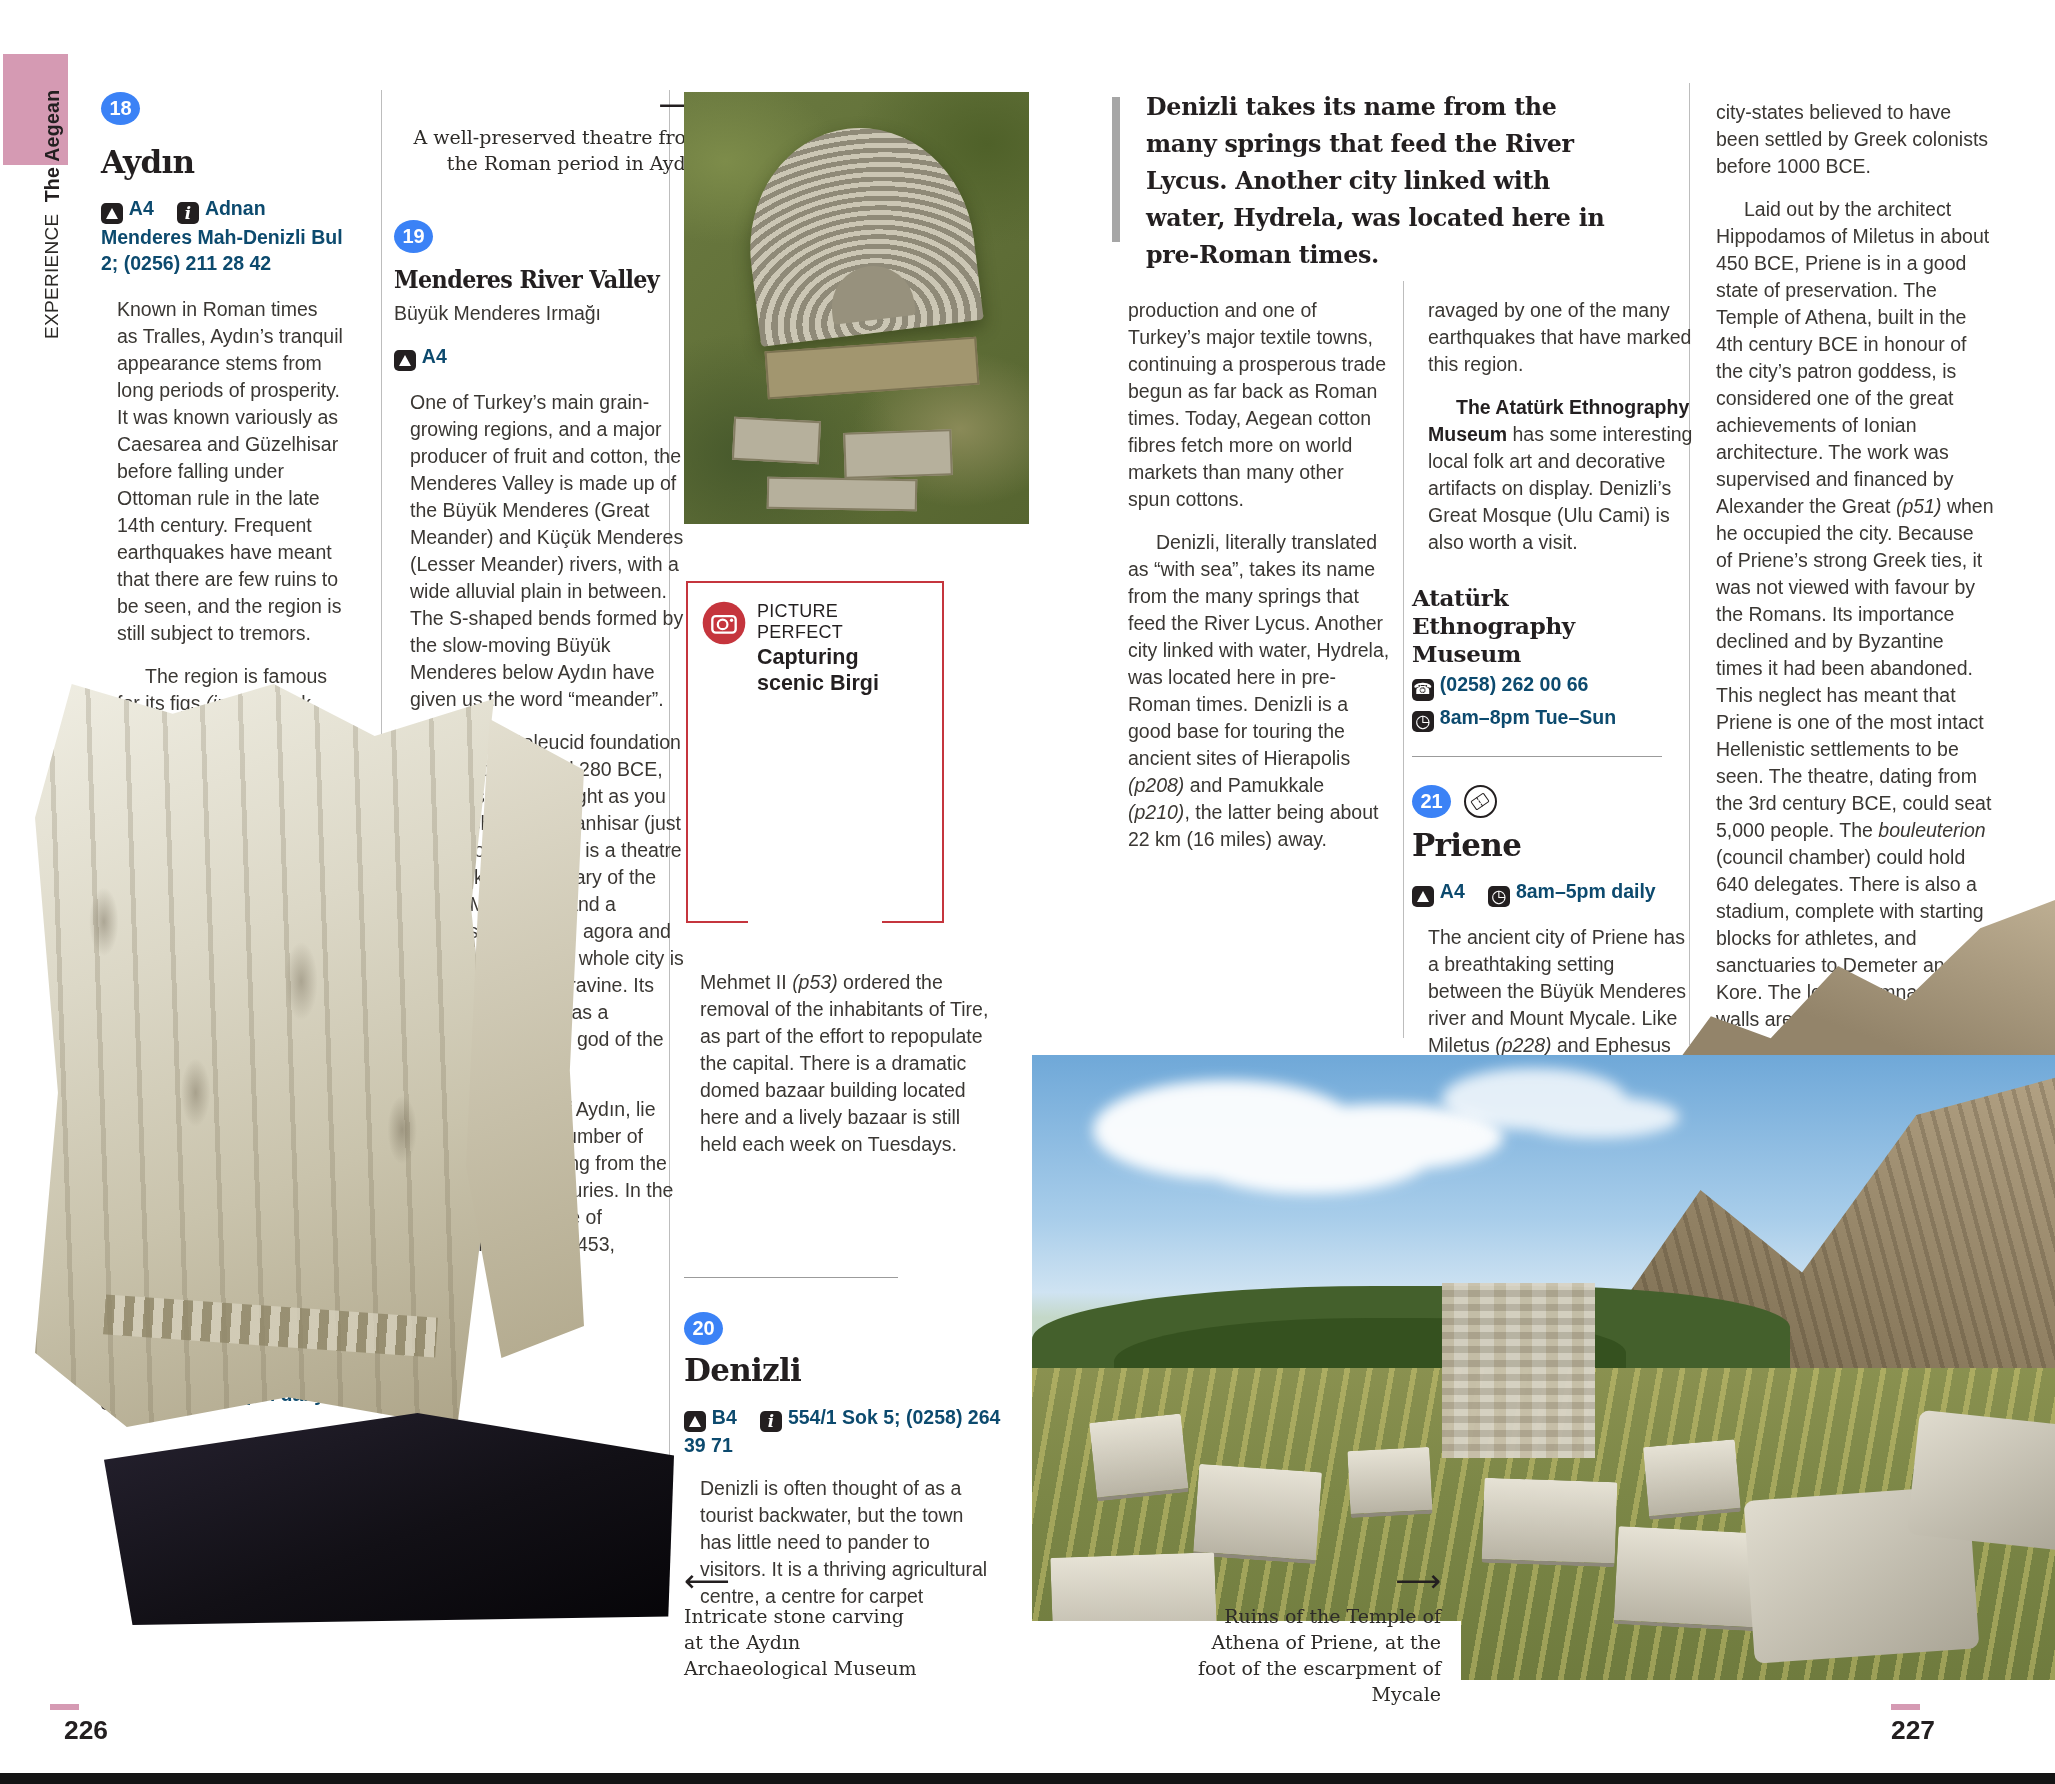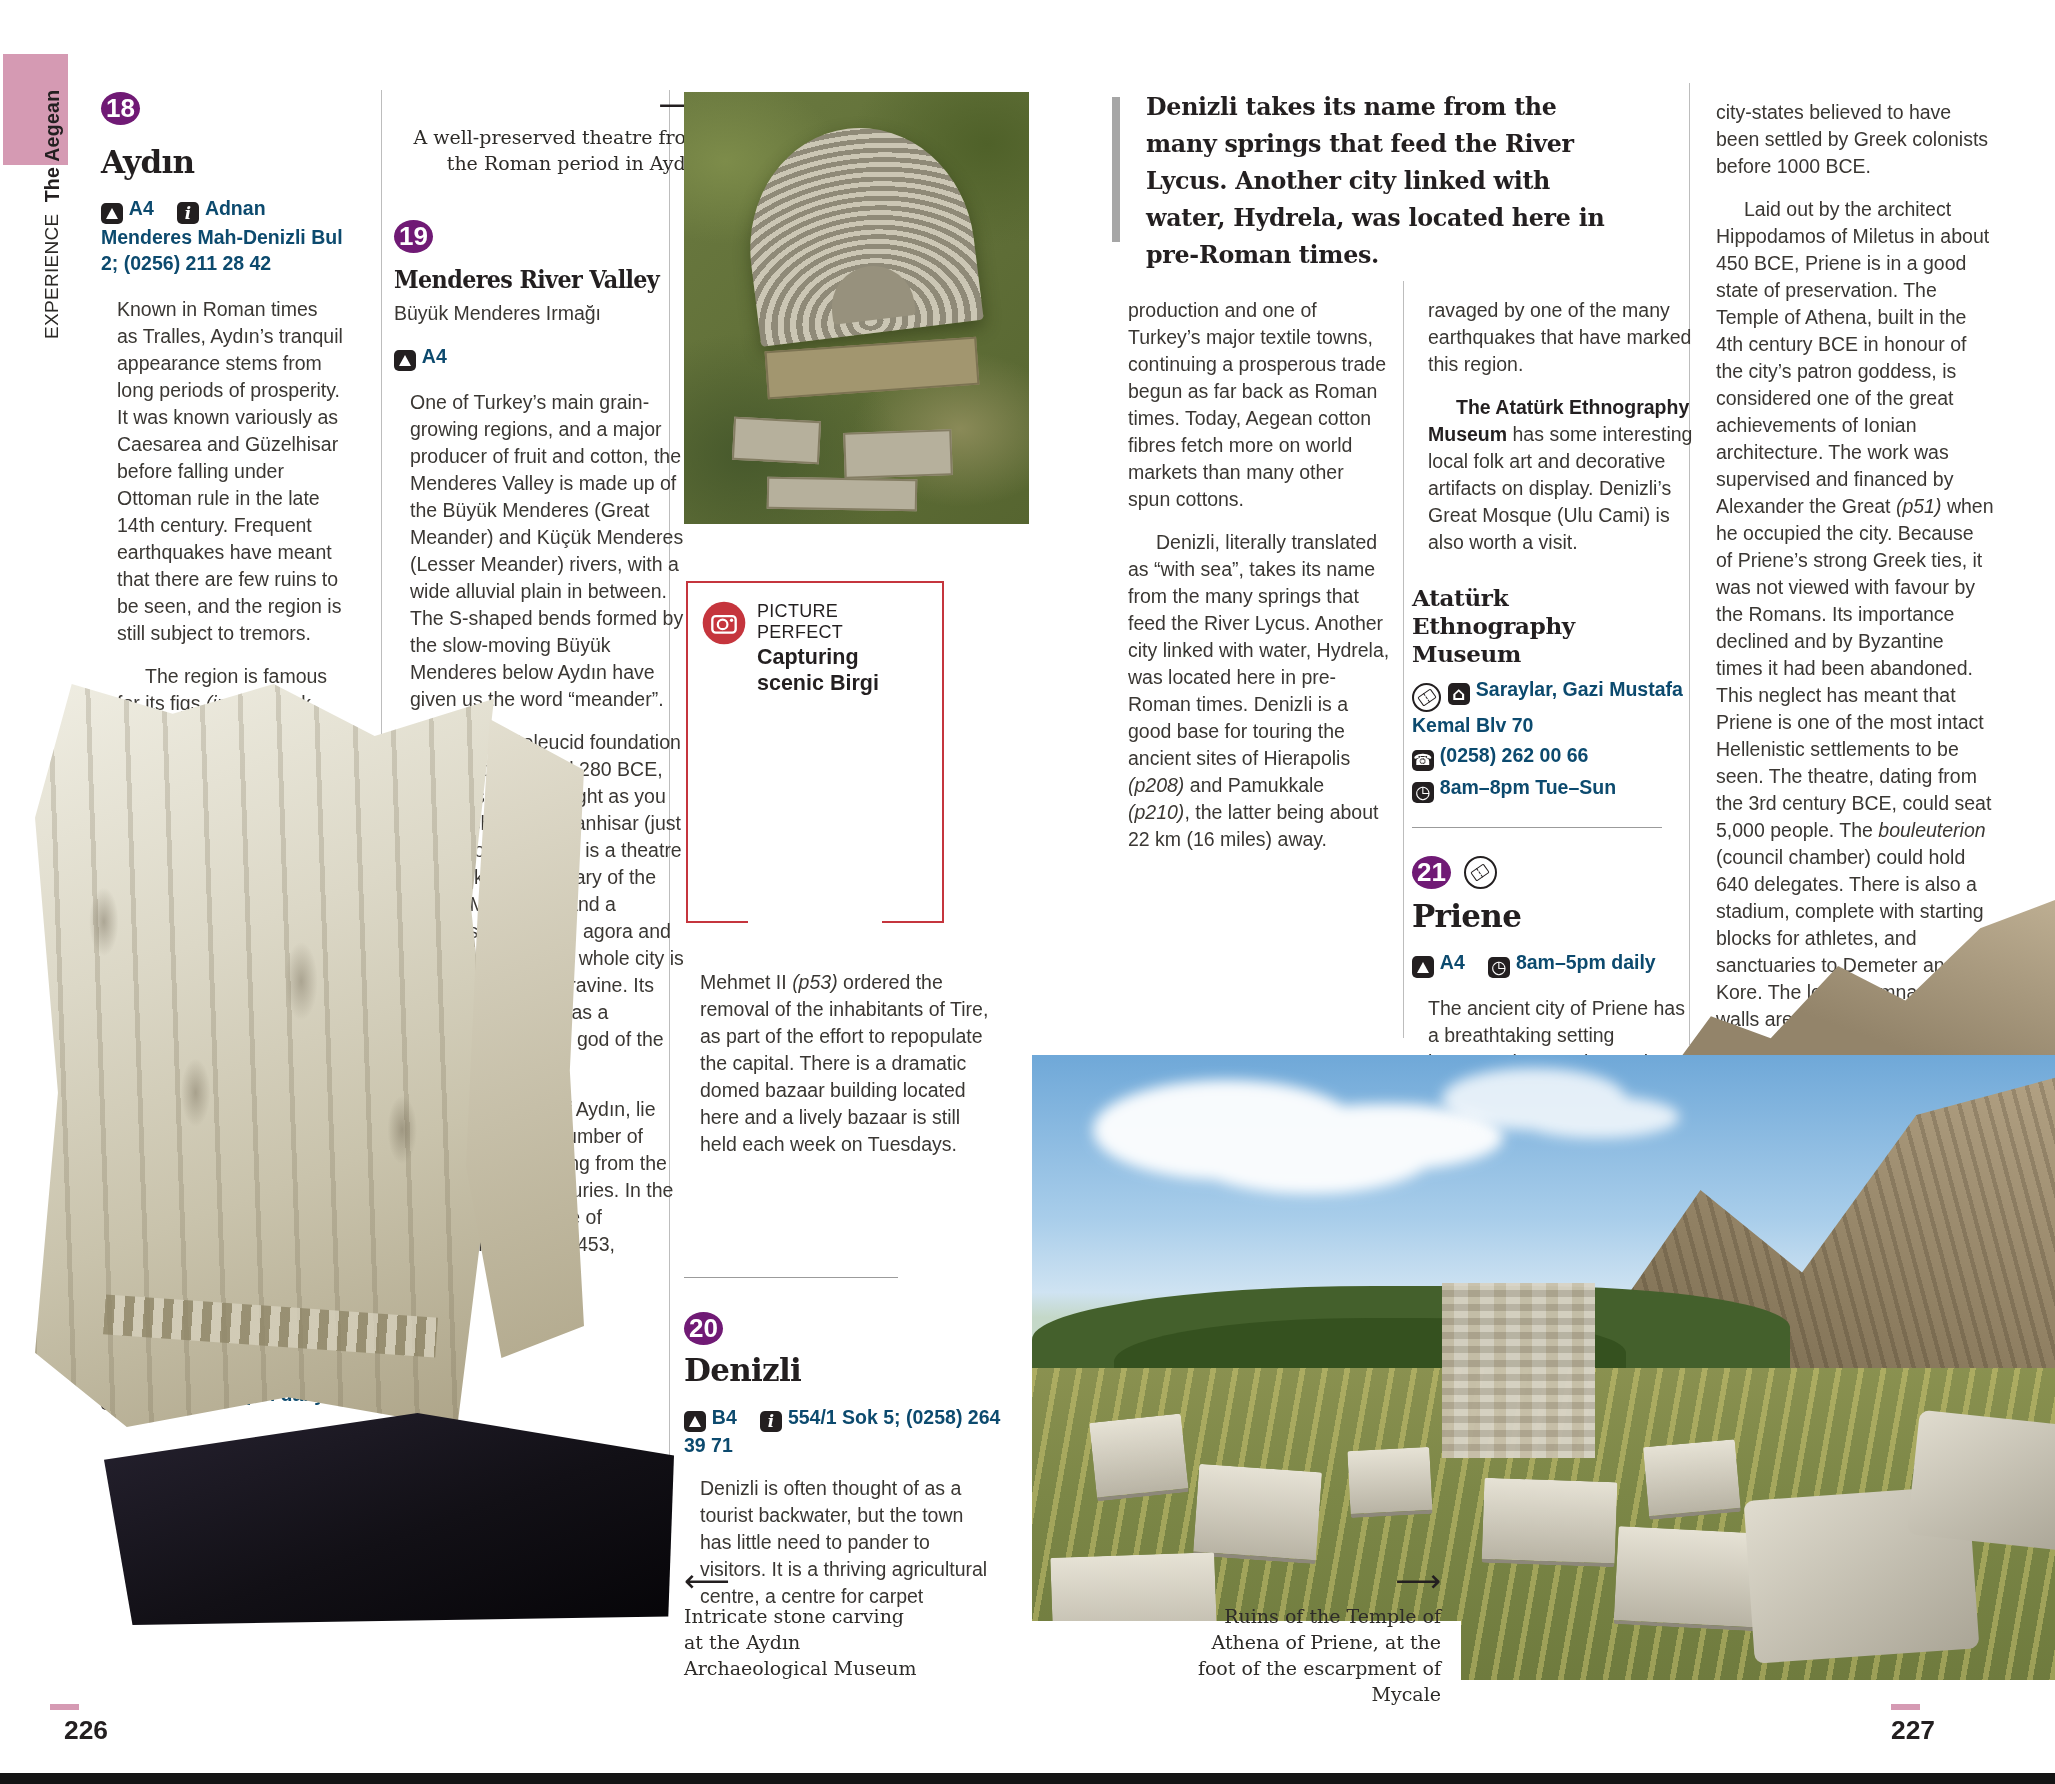--- a/index.html
+++ b/index.html
@@ -12,21 +12,21 @@
   .bd{font-weight:bold;color:#231f20;}
   .it{font-style:italic;}
   .slab{font-family:"DejaVu Serif",serif;font-weight:bold;color:#231f20;}
   .entry-title{font-size:31px;line-height:35px;letter-spacing:-0.7px;}
   .entry-title.long{font-size:24px;transform:scaleX(.93);transform-origin:left;white-space:nowrap;}
   .subtitle{font-size:19.5px;color:#3a3733;margin-top:4.2px;}
   .info-line{font-weight:bold;font-size:19.5px;line-height:26.4px;color:#0c4a6e;margin-top:2.8px;}
   .caption{font-family:"DejaVu Serif",serif;font-size:19px;line-height:26px;color:#2d2b28;}
   .arrow{font-family:"DejaVu Sans",sans-serif;font-size:32px;line-height:32px;color:#231f20;}
   .badge{display:inline-flex;align-items:center;justify-content:center;width:39px;height:33px;
-         background:#701a75;border-radius:50%;color:#fff;font-weight:bold;font-size:26px;
+         background:#3b82f6;border-radius:50%;color:#fff;font-weight:bold;font-size:20px;
          font-family:"Liberation Sans",sans-serif;}
   .rule-v{position:absolute;width:1.4px;background:#bdbdbd;}
   .rule-h{position:absolute;height:1.4px;background:#9b9b9b;}
   
   .sq{display:inline-flex;align-items:center;justify-content:center;width:21.5px;height:21.5px;
       background:#231f20;border-radius:4.9px;vertical-align:-3.5px;margin-right:6.3px;}
   .sq.map::before{content:"";width:0;height:0;border-left:6.3px solid transparent;
       border-right:6.3px solid transparent;border-bottom:11.8px solid #fff;}
   .sq.infoi::before{content:"i";font-family:"DejaVu Serif",serif;font-style:italic;font-weight:bold;
       color:#fff;font-size:16.7px;line-height:16.7px;}
@@ -255,25 +255,20 @@
     <p><span>production and one of Turkey’s major textile towns, continuing a prosperous trade begun as far back as Roman times. Today, Aegean cotton fibres fetch more on world markets than many other spun cottons.</span></p>
     <p class="ind"><span>Denizli, literally translated as “with sea”, takes its name from the many springs that feed the River Lycus. Another city linked with water, Hydrela, was located here in pre-Roman times. Denizli is a good base for touring the ancient sites of Hierapolis </span><span class="it">(p208)</span><span> and Pamukkale </span><span class="it">(p210)</span><span>, the latter being about 22 km (16 miles) away.</span></p>
   </div>
 
   <div class="colwrap" style="left:1412px;top:281px;width:297px;">
     <div class="body-text">
       <p><span>ravaged by one of the many earthquakes that have marked this region.</span></p>
       <p class="ind"><span class="bd">The Atatürk Ethnography Museum</span><span> has some interesting local folk art and decorative artifacts on display. Denizli’s Great Mosque (Ulu Cami) is also worth a visit.</span></p>
     </div>
     <div class="slab mus-title" style="margin-top:28px;width:264px;">Atatürk Ethnography Museum</div>
-    <div class="info-line" style="margin-top:8.3px;">
-      <span class="tkc" style="width:25px;height:25px;">
-          <span class="tk"></span>
-        </span><span class="sq home"></span><span>Saraylar, Gazi Mustafa Kemal Blv 70</span>
-    </div>
     <div class="info-line">
       <span class="sq phone"></span><span>(0258) 262 00 66</span>
     </div>
     <div class="info-line">
       <span class="sq clock"></span><span>8am–8pm Tue–Sun</span>
     </div>
     <div class="rule-h" style="position:relative;left:0;top:0;width:250px;margin-top:23.6px;"></div>
     <div style="margin-top:28px;display:flex;align-items:center;gap:12.5px;">
       <div class="badge">21</div>
       <span class="tkc">

